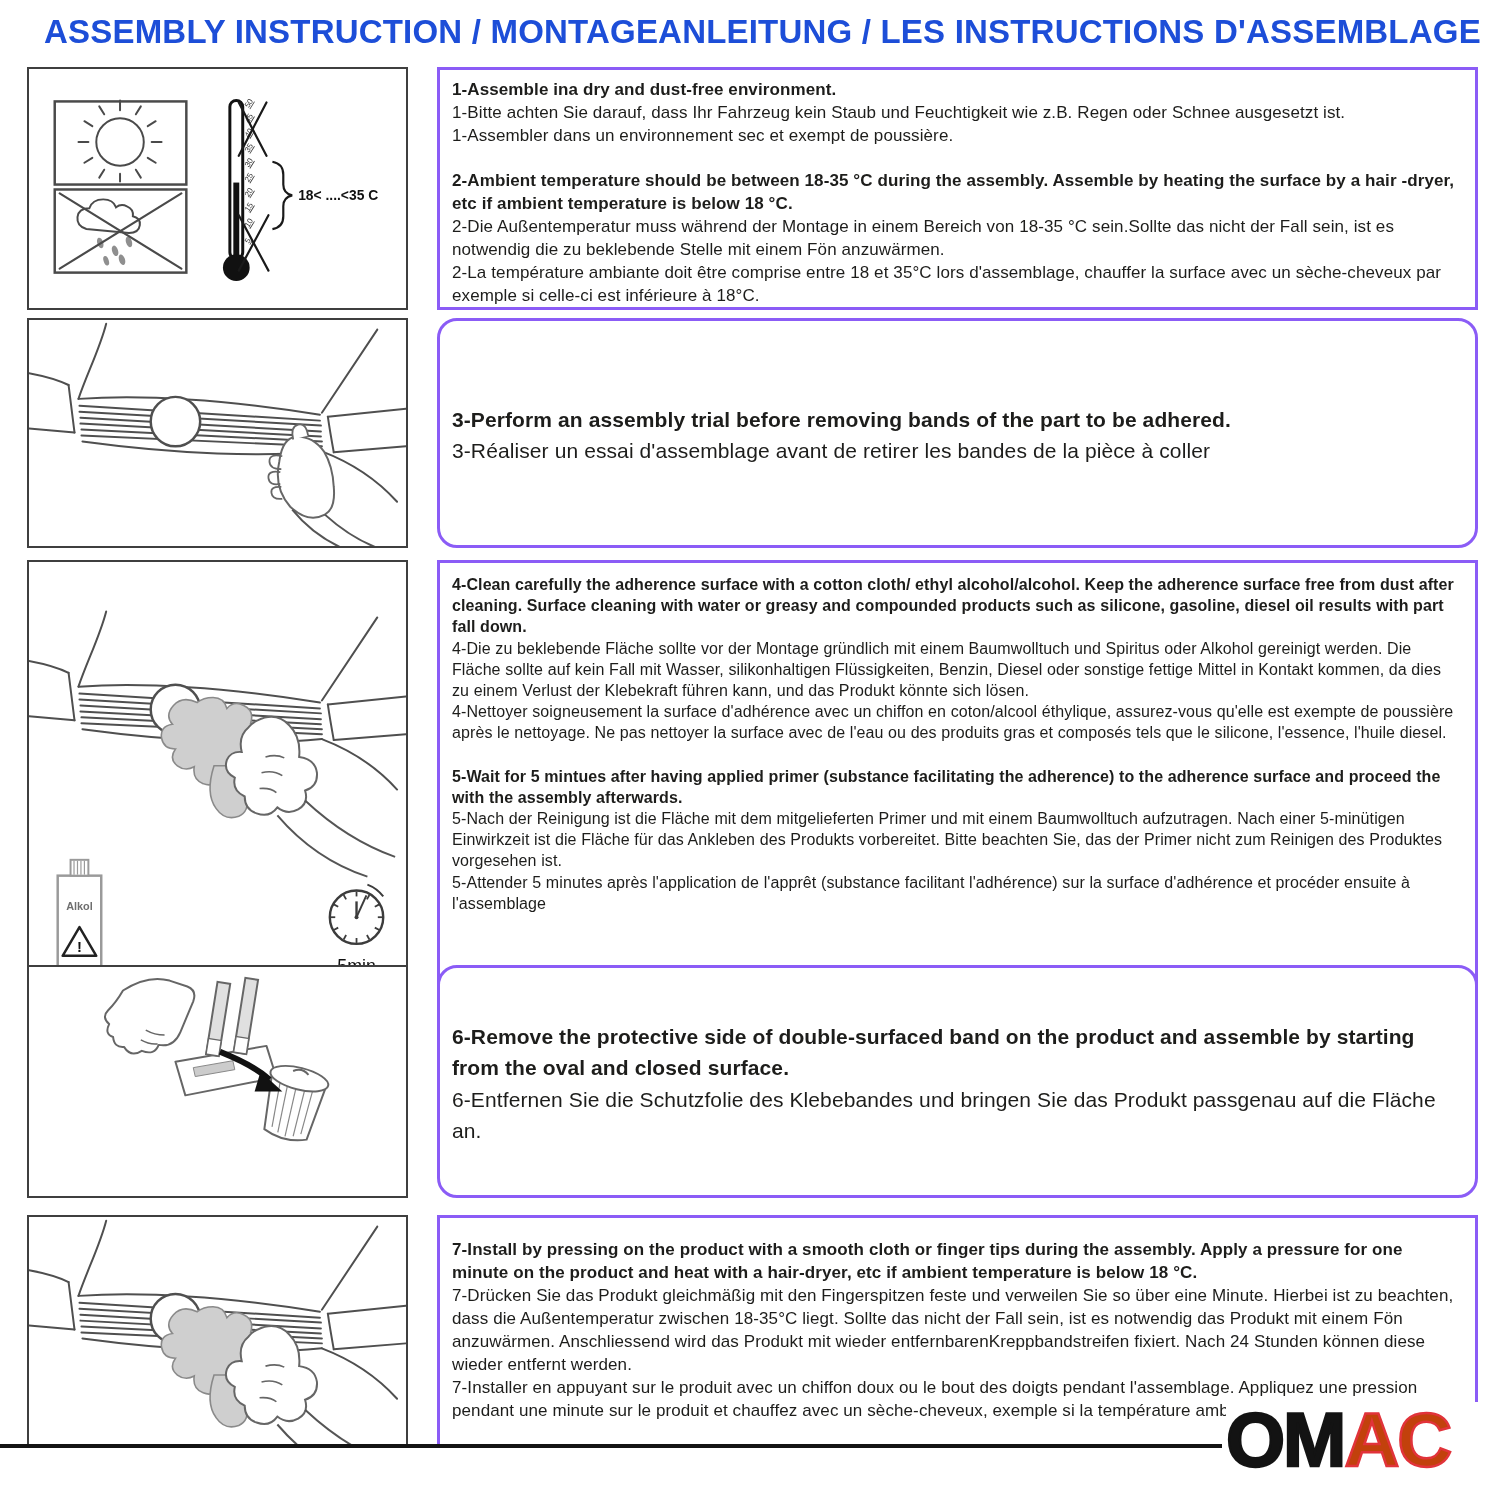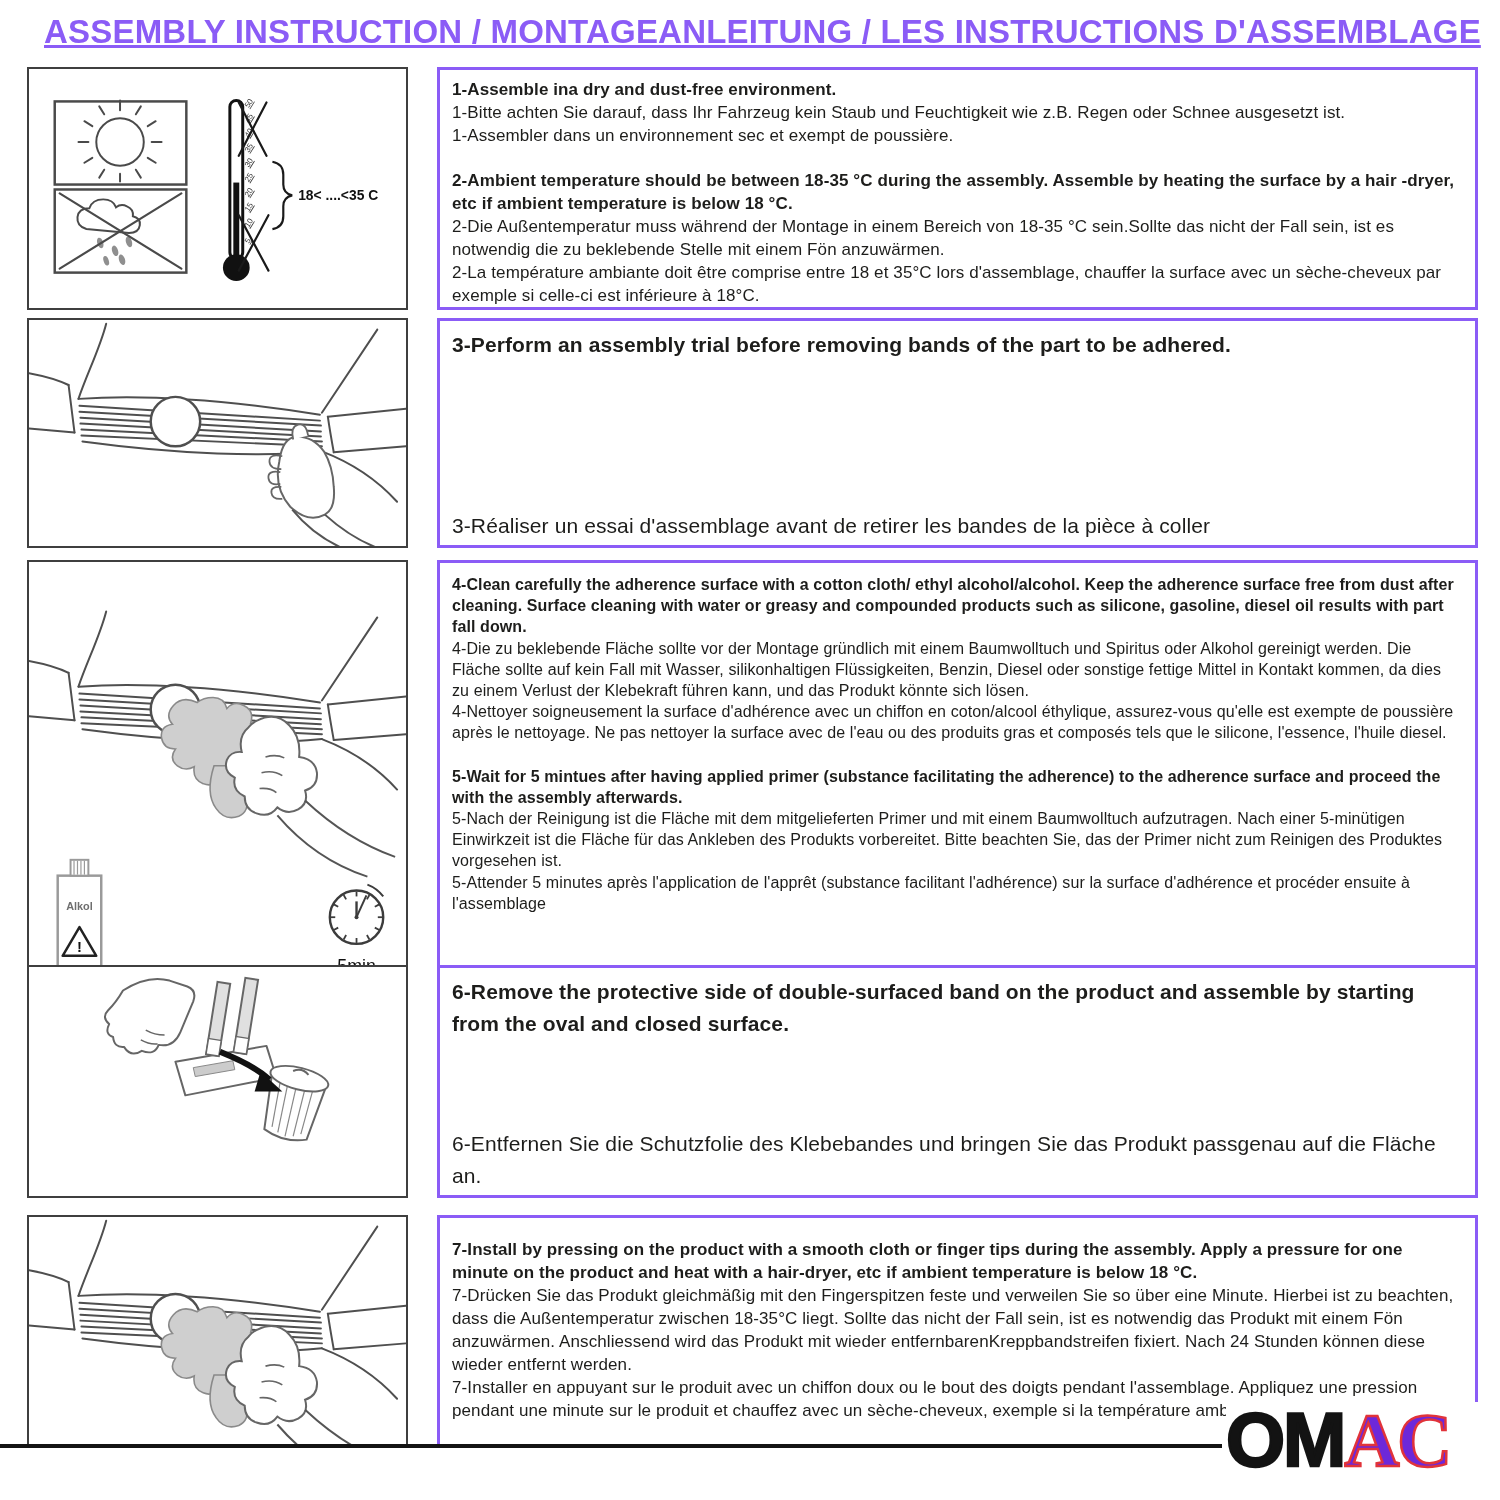--- a/index.html
+++ b/index.html
@@ -2,56 +2,56 @@
 <html><head>
 <meta charset="utf-8">
 <style>
   html,body{margin:0;padding:0;}
   body{
     width:1500px;height:1500px;position:relative;background:#fff;
     font-family:"Liberation Sans", sans-serif;color:#1d1d1b;overflow:hidden;
   }
   .title{
     position:absolute;left:44px;top:13px;font-size:33px;font-weight:bold;
-    color:#8b5cf6;white-space:nowrap;letter-spacing:.2px;text-decoration:underline;
+    color:#1d4ed8;white-space:nowrap;letter-spacing:.2px;
   }
   .art{
     position:absolute;left:27px;width:381px;border:2.5px solid #3f3f3f;
     box-sizing:border-box;background:#fff;
   }
   .art svg{display:block;width:100%;height:100%;}
   .txt{
     position:absolute;left:437px;width:1041px;border:3px solid #8b5cf6;
     box-sizing:border-box;background:#fff;padding:8px 14px 4px 12px;
   }
   .txt p{margin:0;}
   .bold{font-weight:bold;}
   .fs17{font-size:17px;line-height:23px;letter-spacing:.1px;}
   .fs16{font-size:16px;line-height:21.2px;letter-spacing:.1px;}
   .big{font-size:21px;line-height:31.5px;letter-spacing:.1px;}
-  .center{display:flex;flex-direction:column;justify-content:space-between;}
+  .center{display:flex;flex-direction:column;justify-content:center;border-radius:20px;}
   .mt{margin-top:22px !important;}
   .r1{top:67px;height:243px;}
   .r2{top:318px;height:230px;}
   .r3{top:560px;height:472px;}
   .r4{top:965px;height:233px;}
   .r5{top:1215px;height:233px;}
   .t5{padding-top:20px;border-bottom:none;}
   .t3{padding-top:11px;}
   .bottom-rule{
     position:absolute;left:0;top:1444px;width:1222px;height:4px;background:#141414;
   }
   .logo{
     position:absolute;left:1226px;top:1402px;width:274px;height:76px;background:#fff;
     display:flex;align-items:center;font-size:76px;font-weight:bold;
     letter-spacing:-2px;line-height:1;z-index:5;
     -webkit-text-stroke:2.5px currentColor;
   }
   .logo-om{color:#131313;-webkit-text-stroke:2.5px #131313;}
-  .logo-ac{color:#6d28d9;font-family:Liberation Serif, serif;-webkit-text-stroke:2.5px #E1333A;}
+  .logo-ac{color:#c2410c;-webkit-text-stroke:2.5px #E1333A;}
   svg{font-family:"Liberation Sans", sans-serif;}
 </style>
 </head>
 <body>
 
 <svg width="0" height="0" style="position:absolute" aria-hidden="true">
   <defs>
     <g id="grille-base" fill="none" stroke="#4f4f4f" stroke-width="2" stroke-linecap="round" stroke-linejoin="round">
       <path d="M78,2 C72,26 58,54 50,78"></path>
       <path d="M352,8 C332,38 312,68 296,92"></path>

